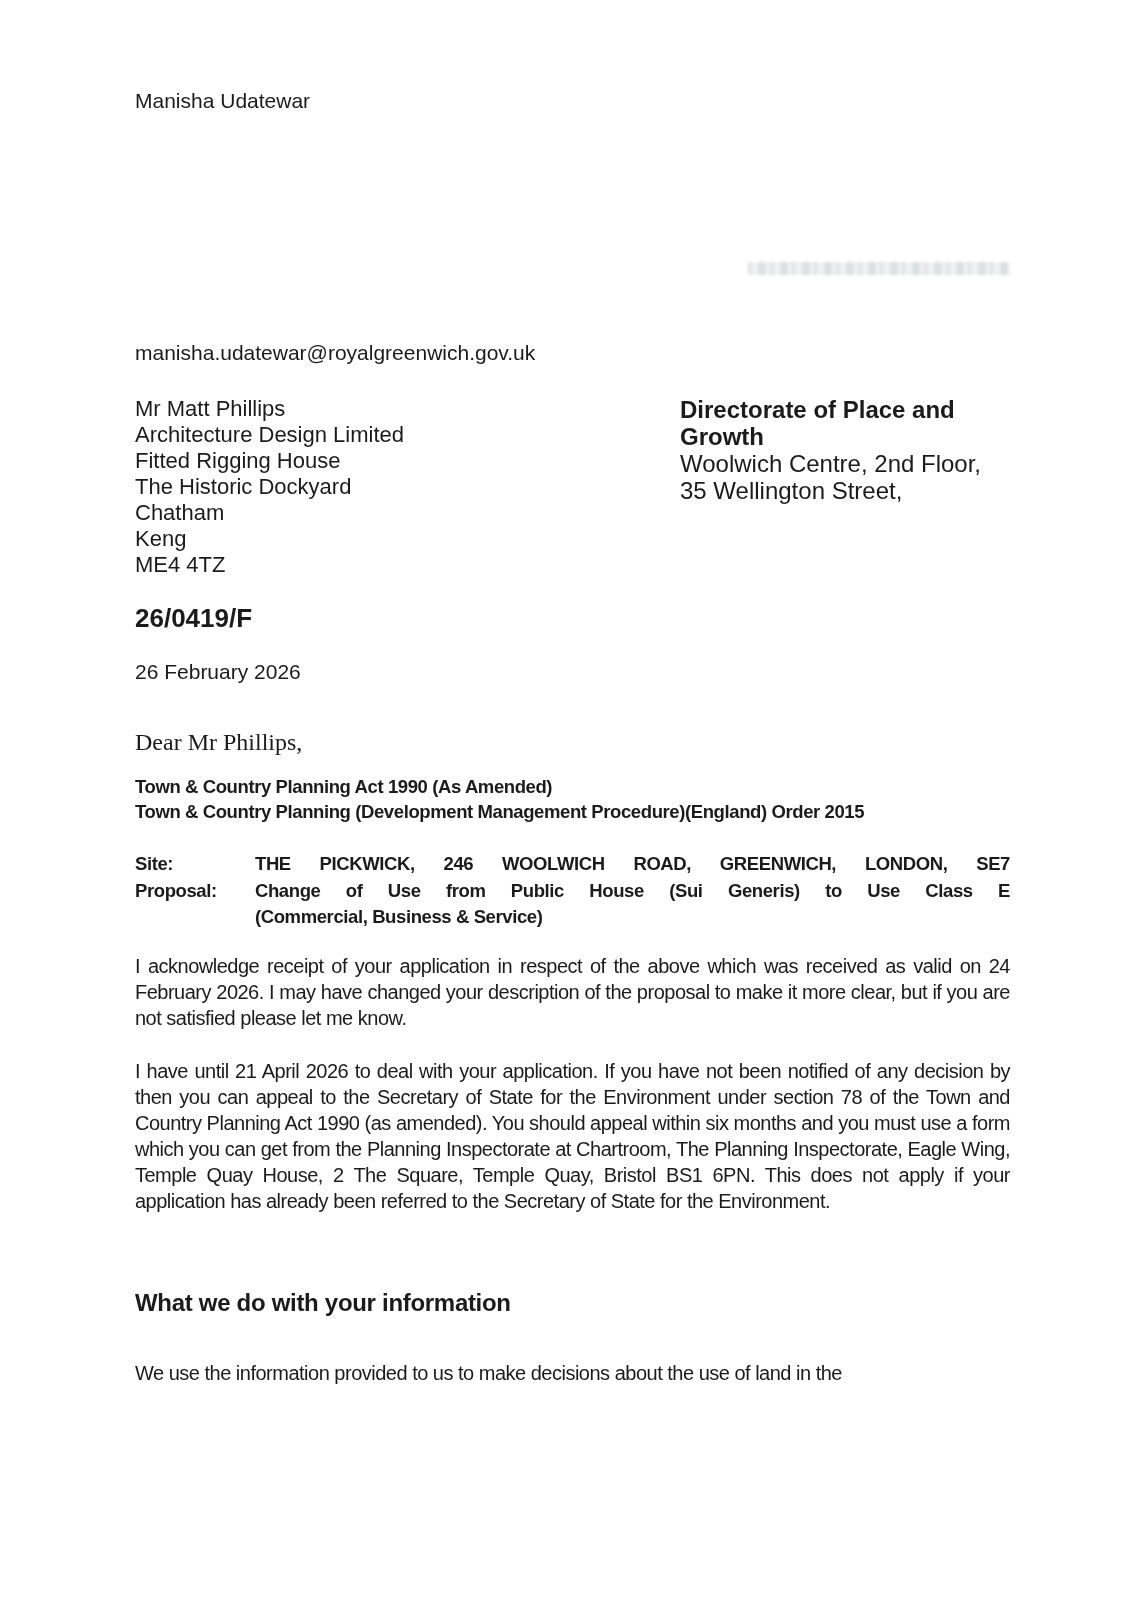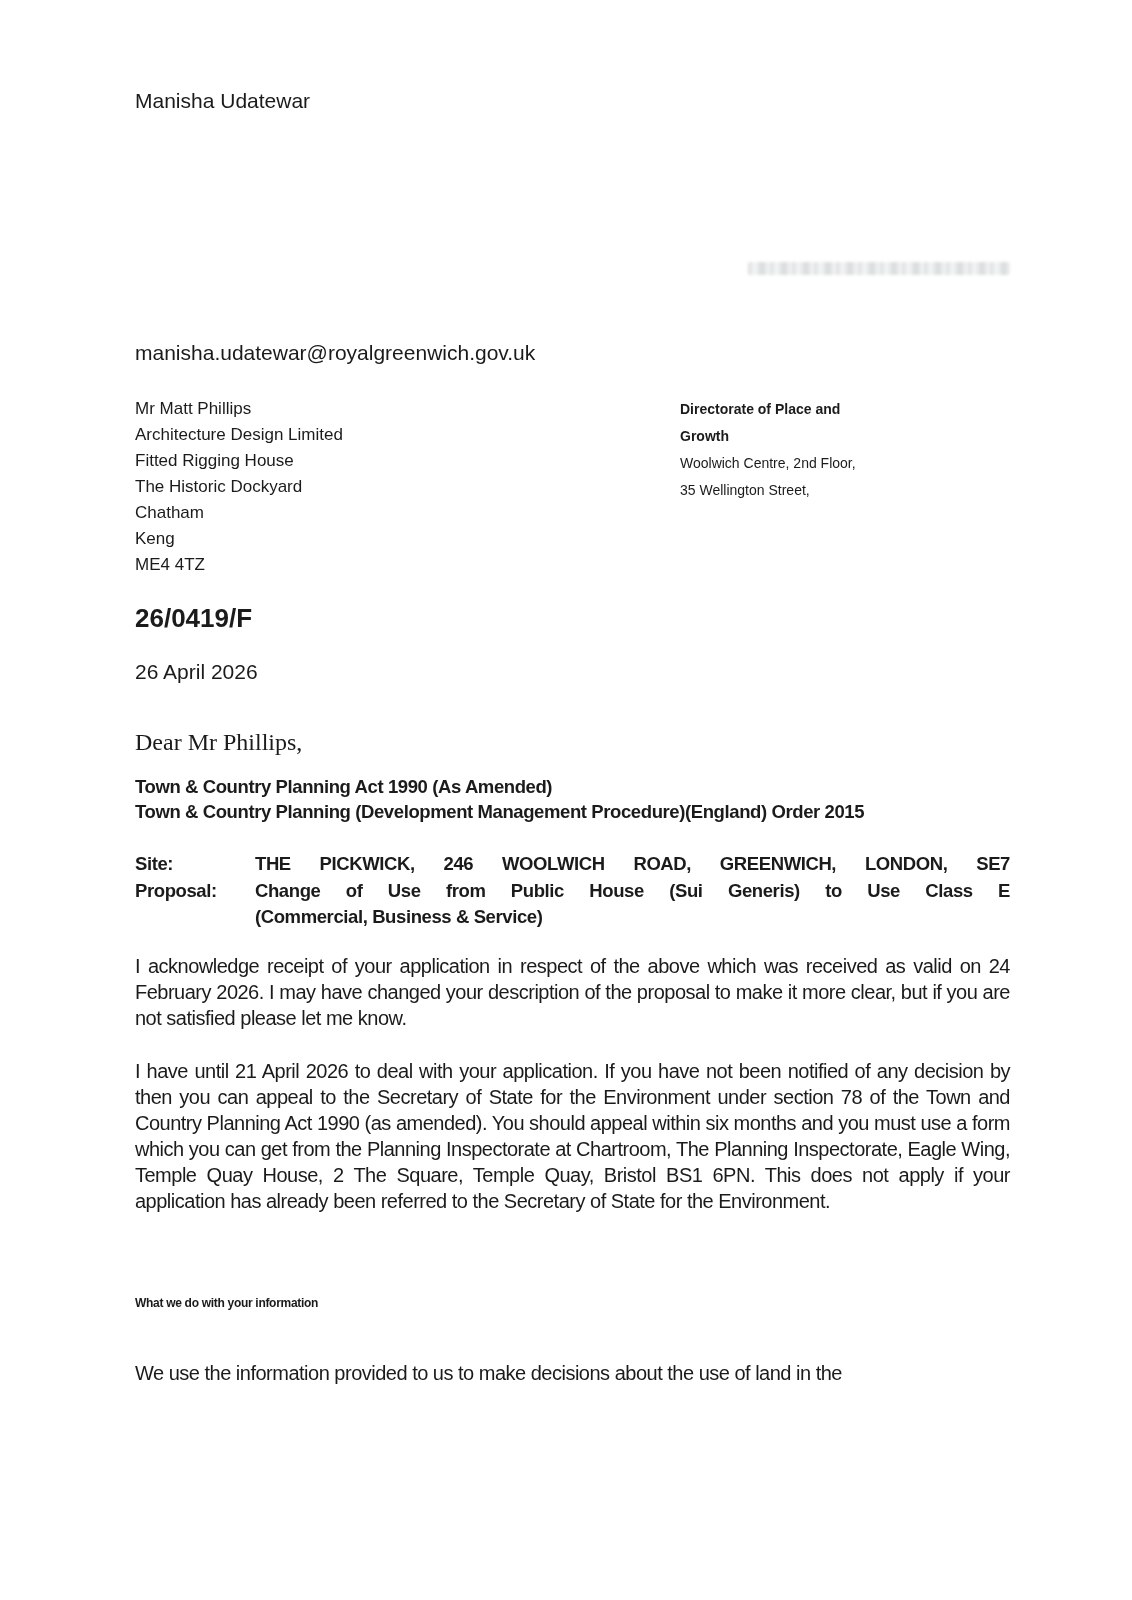--- a/index.html
+++ b/index.html
@@ -38,27 +38,27 @@
   .email {
     margin-top: 226px;
     font-size: 21px;
     line-height: 26px;
   }
   .addr-row {
     display: flex;
     margin-top: 30px;
   }
   .addr-col {
-    font-size: 17px;
+    font-size: 22px;
     line-height: 26px;
   }
   .dept-col {
     margin-left: auto;
     width: 330px;
-    font-size: 14px;
+    font-size: 24px;
     line-height: 27px;
   }
   .bold { font-weight: bold; }
   .ref {
     margin-top: 27px;
     font-size: 26px;
     line-height: 26px;
     font-weight: bold;
   }
   .date {
@@ -109,21 +109,21 @@
     margin: 0;
     font-size: 20px;
     line-height: 26px;
     letter-spacing: -0.5px;
     text-align: justify;
   }
   .p1 { margin-top: 22px; }
   .p2 { margin-top: 27px; }
   .info-head {
     margin-top: 76px;
-    font-size: 12px;
+    font-size: 24px;
     line-height: 26px;
     font-weight: bold;
     letter-spacing: -0.3px;
   }
   .info-text {
     text-align: left;
     margin-top: 44px;
   }
 </style>
 </head>
@@ -150,21 +150,21 @@
     <div class="dept-col">
       <div class="bold">Directorate of Place and</div>
       <div class="bold">Growth</div>
       <div>Woolwich Centre, 2nd Floor,</div>
       <div>35 Wellington Street,</div>
     </div>
   </div>
 
   <div class="ref">26/0419/F</div>
 
-  <div class="date">26 April 2026</div>
+  <div class="date">26 February 2026</div>
 
   <div class="salutation">Dear Mr Phillips,</div>
 
   <div class="acts">
     <div>Town &amp; Country Planning Act 1990 (As Amended)</div>
     <div>Town &amp; Country Planning (Development Management Procedure)(England) Order 2015</div>
   </div>
 
   <div class="details">
     <div class="det-row">

